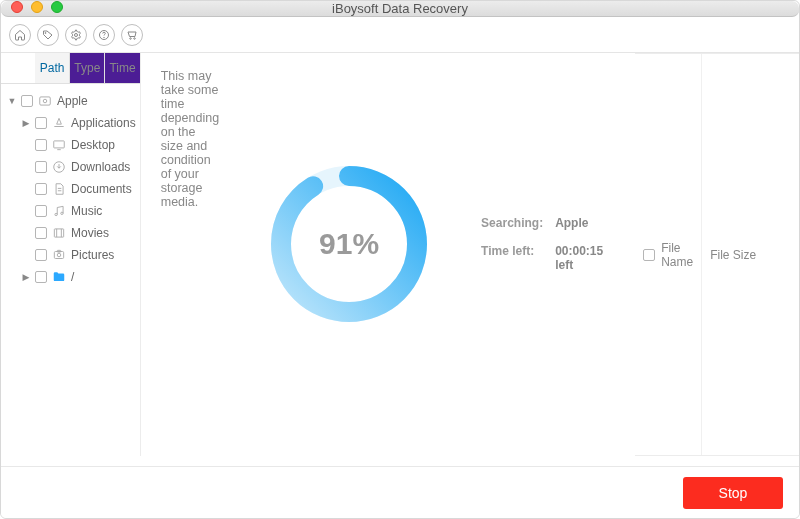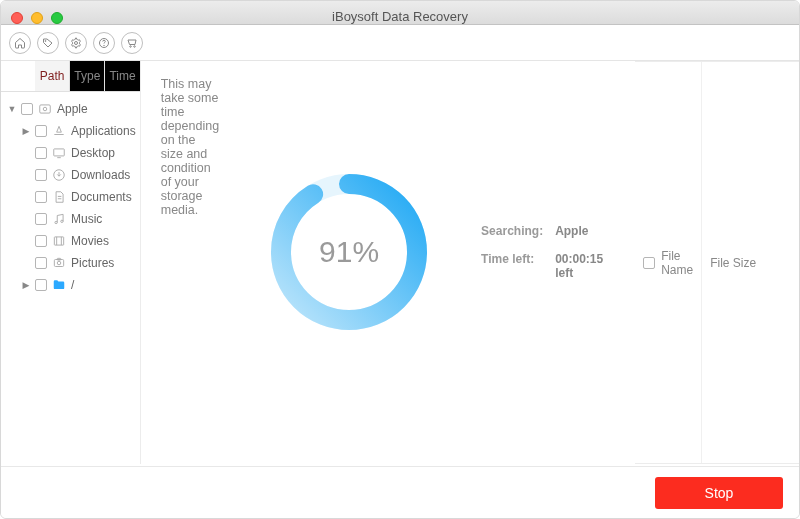--- a/index.html
+++ b/index.html
@@ -1,70 +1,70 @@
 <!DOCTYPE html>
 <html><head>
 <meta charset="utf-8">
 <style>
 * { margin: 0; padding: 0; box-sizing: border-box; font-family: -apple-system, BlinkMacSystemFont, "Segoe UI", Helvetica, Arial, sans-serif; }
 body { width: 800px; height: 519px; background: #ffffff; border: 1px solid #d8d8d8; border-radius: 6px; overflow: hidden; position: relative; }
 
-.titlebar { height: 24px; background: linear-gradient(#ececec, #dcdcdc); border-bottom: 1px solid #c3c3c3; display: flex; align-items: flex-end; position: relative; }
+.titlebar { height: 16px; background: linear-gradient(#ececec, #dcdcdc); border-bottom: 1px solid #c3c3c3; display: flex; align-items: flex-start; position: relative; border-radius: 7px; }
 .traffic { display: flex; gap: 8px; padding-left: 10px; }
 .tl { width: 12px; height: 12px; border-radius: 50%; }
 .tl.red { background: #ff5f57; border: 1px solid #e24136; }
 .tl.yellow { background: #ffbd2e; border: 1px solid #e1a117; }
 .tl.green { background: #28ca42; border: 1px solid #1dac2e; }
 .titlebar .title { position: absolute; left: 0; right: 0; text-align: center; font-size: 13px; color: #555; }
 
 .toolbar { height: 36px; border-bottom: 1px solid #e5e5e5; display: flex; align-items: center; padding-left: 8px; gap: 6px; }
 .tool { width: 22px; height: 22px; border: 1px solid #bfbfbf; border-radius: 50%; display: flex; align-items: center; justify-content: center; color: #888; cursor: pointer; }
 .tool svg { width: 12px; height: 12px; }
 
 .content { display: flex; height: calc(100% - 26px - 36px - 52px); }
 
 .sidebar { width: 260px; border-right: 1px solid #ececec; display: flex; flex-direction: column; }
 .tabs { display: flex; border-bottom: 1px solid #e0e0e0; }
-.tab { flex: 1; text-align: center; font-size: 12px; padding: 8px 0; color: #888; background: #000000; border-right: 1px solid #e0e0e0; cursor: pointer; }
+.tab { flex: 1; text-align: center; font-size: 12px; padding: 8px 0; color: #888; background: #4c1d95; border-right: 1px solid #e0e0e0; cursor: pointer; }
 .tab:last-child { border-right: none; }
-.tab.active { background: #f4f4f4; color: #7f1d1d; margin-left: 34px; }
+.tab.active { background: #f4f4f4; color: #0369a1; margin-left: 34px; }
 
 .tree { flex: 1; overflow: auto; padding: 6px 4px; font-size: 12px; color: #666; }
 .node { display: flex; align-items: center; height: 22px; gap: 4px; }
 .arrow { width: 10px; display: inline-flex; justify-content: center; color: #888; font-size: 9px; }
 .cb { width: 12px; height: 12px; border: 1px solid #b5b5b5; border-radius: 2px; cursor: pointer; flex-shrink: 0; }
 .nicon { width: 16px; height: 14px; display: inline-flex; align-items: center; justify-content: center; color: #aaa; }
 .nicon svg { width: 14px; height: 14px; }
 .nlabel { white-space: nowrap; }
 .d1 { padding-left: 2px; }
 .d2 { padding-left: 16px; }
 
 .main { flex: 1; display: flex; flex-direction: row; }
 .status { padding: 16px 20px 0 20px; }
 .status-note { font-size: 12.5px; color: #888; text-align: left; margin-bottom: 18px; }
 
 .scanarea { display: flex; align-items: center; padding: 0 20px 22px 20px; }
 .ringwrap { width: 180px; height: 180px; position: relative; }
 .ringwrap svg { transform: rotate(-90deg); }
-.ringpct { position: absolute; inset: 0; display: flex; align-items: center; justify-content: center; font-size: 30px; color: #9a9a9a; font-weight: 400; }
+.ringpct { position: absolute; inset: 0; display: flex; align-items: center; justify-content: center; font-size: 30px; color: #9a9a9a; font-weight: 700; }
 
 .stats { margin-left: 40px; font-size: 12px; color: #888; }
 .stats table td { padding: 6px 10px 6px 0; vertical-align: top; font-weight: bold; }
 .stats .lbl { color: #9a9a9a; white-space: nowrap; }
 
 .filehdr { display: flex; border-top: 1px solid #ececec; border-bottom: 1px solid #ececec; font-size: 12px; color: #888; background: #fff; }
 .filehdr .col { padding: 7px 8px; border-right: 1px solid #f0f0f0; display: flex; align-items: center; gap: 6px; }
 .filehdr .col:last-child { border-right: none; }
 .col.name { flex: 1; }
 .col.size { width: 110px; }
 .col.date { width: 130px; }
 .filelist { flex: 1; }
 
 .footer { position: absolute; bottom: 0; left: 0; right: 0; height: 52px; border-top: 1px solid #e8e8e8; display: flex; align-items: center; justify-content: flex-end; padding-right: 16px; background: #fff; }
-.stopbtn { width: 128px; height: 32px; background: #fc2c1f; color: #fff; border: none; border-radius: 3px; font-size: 14px; cursor: pointer; }
+.stopbtn { width: 100px; height: 32px; background: #fc2c1f; color: #fff; border: none; border-radius: 3px; font-size: 14px; cursor: pointer; }
 
 .folder-blue svg path { fill: #2ca9ff; }
 </style>
 </head>
 <body>
 
 <div class="titlebar">
   <div class="traffic">
     <div class="tl red"></div>
     <div class="tl yellow"></div>

